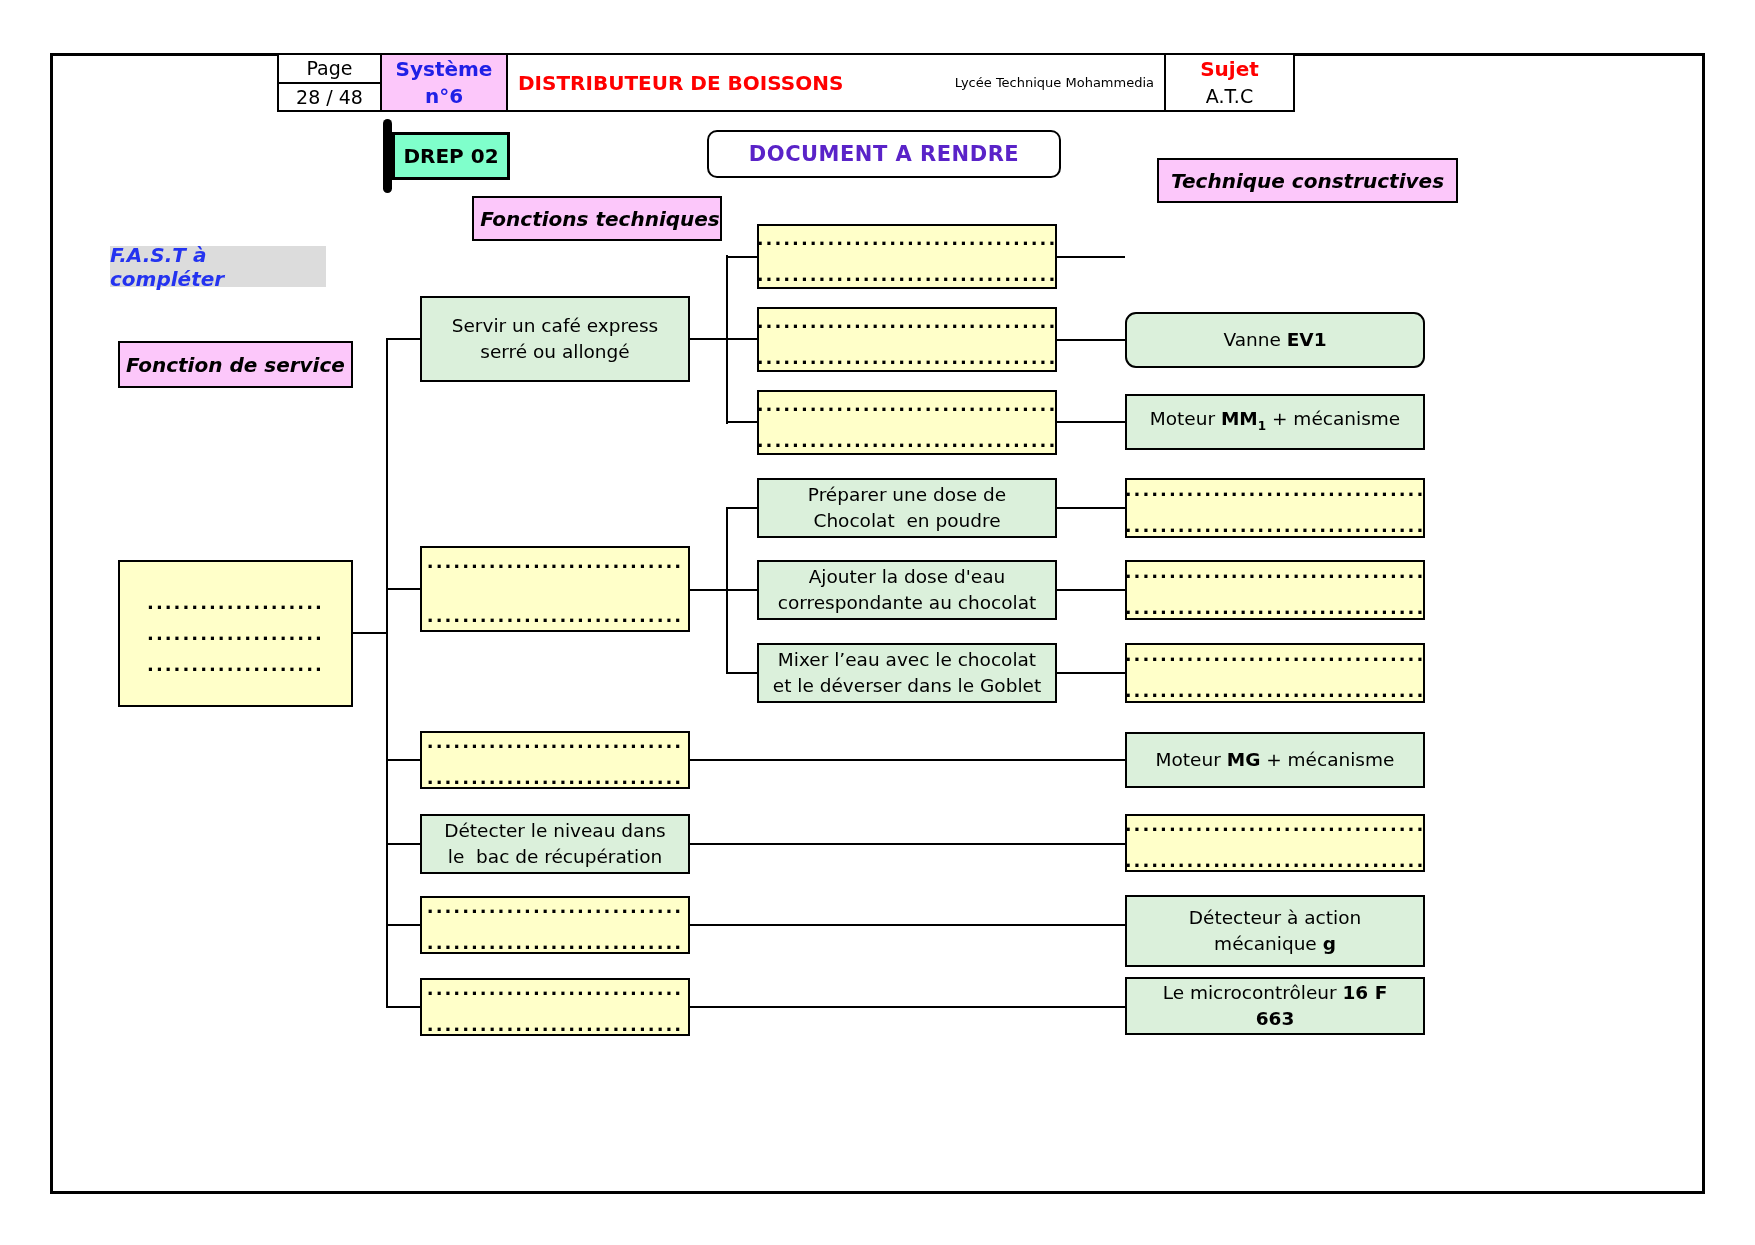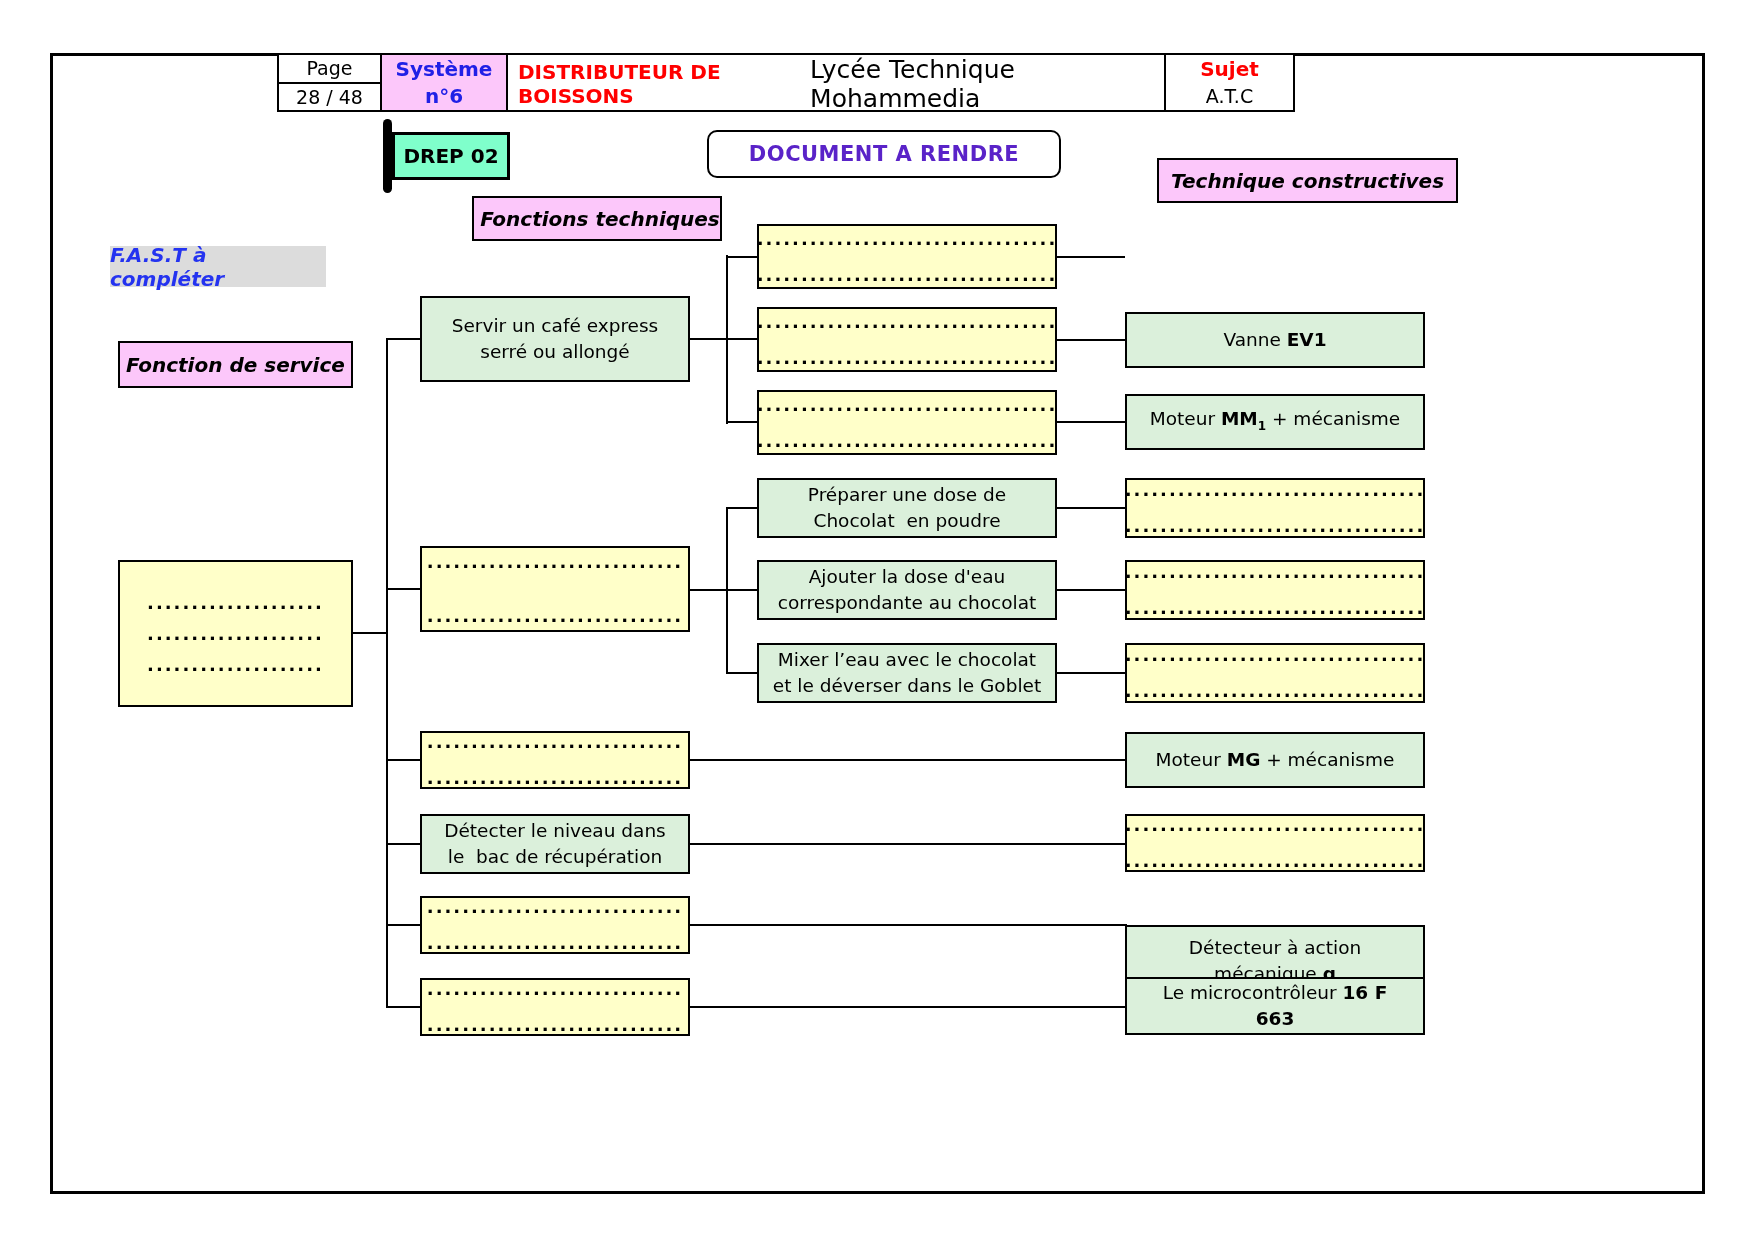--- a/index.html
+++ b/index.html
@@ -11,21 +11,21 @@
                 border: 3px solid #000; }
 
   
   .hcell { position: absolute; border: 2px solid #000; background: #fff; }
   .hc-rows { display: flex; flex-direction: column; height: 100%; }
   .hc-row { flex: 1; display: flex; align-items: center; justify-content: center; font-size: 19px; }
   .hc-row.split { justify-content: space-between; padding: 0 10px; }
   .divided { border-bottom: 2px solid #000; }
   .sysname { color: var(--blue); font-weight: bold; font-size: 20px; line-height: 26px; }
   .redbold { color: var(--red); font-weight: bold; font-size: 20px; }
-  .plain { font-size: 25px; }
+  .plain { font-size: 13px; }
 
   
   .box { position: absolute; border: 2px solid #000; display: flex; flex-direction: column;
          align-items: center; justify-content: center; text-align: center; }
   .yellow { background: var(--yellow); }
   .green  { background: var(--green); }
   .pinkbox { background: var(--pink); font-weight: bold; font-style: italic; font-size: 20px; }
   .bl { white-space: pre; font-size: 18.5px; line-height: 26px; }
   .dotline { white-space: pre; font-weight: bold; font-size: 18px; letter-spacing: 2px; line-height: 26px; }
   .gap-norm { row-gap: 10px; }
@@ -143,21 +143,21 @@
   </div>
   <div class="box green" style="left:757px;top:643px;width:300px;height:60px;">
     <span class="bl">Mixer l’eau avec le chocolat</span>
     <span class="bl">et le déverser dans le Goblet</span>
   </div>
   <div class="box green" style="left:757px;top:560px;width:300px;height:60px;">
     <span class="bl">Ajouter la dose d'eau</span>
     <span class="bl">correspondante au chocolat</span>
   </div>
 
-  <div class="box green" style="left:1125px;top:312px;width:300px;height:56px;">
+  <div class="box green" style="left:1125px;top:312px;width:300px;height:56px;border-radius:11px;">
     <span class="bl"><span>Vanne </span><span class="bld">EV1</span></span>
   </div>
   <div class="box green" style="left:1125px;top:394px;width:300px;height:56px;">
     <span class="bl"><span>Moteur </span><span class="bld">MM</span><sub class="sb">1</sub><span> + mécanisme</span></span>
   </div>
   <div class="box yellow gap-norm" style="left:1125px;top:478px;width:300px;height:60px;">
     <span class="dotline">..................................</span>
     <span class="dotline">..................................</span>
   </div>
   <div class="box yellow gap-norm" style="left:1125px;top:560px;width:300px;height:60px;">
@@ -168,21 +168,21 @@
     <span class="dotline">..................................</span>
     <span class="dotline">..................................</span>
   </div>
   <div class="box green" style="left:1125px;top:732px;width:300px;height:56px;">
     <span class="bl"><span>Moteur </span><span class="bld">MG</span><span> + mécanisme</span></span>
   </div>
   <div class="box yellow gap-norm" style="left:1125px;top:814px;width:300px;height:58px;">
     <span class="dotline">..................................</span>
     <span class="dotline">..................................</span>
   </div>
-  <div class="box green" style="left:1125px;top:925px;width:300px;height:72px;">
+  <div class="box green" style="left:1125px;top:895px;width:300px;height:72px;">
     <span class="bl">Détecteur à action</span>
     <span class="bl"><span>mécanique </span><span class="bld">g</span></span>
   </div>
   <div class="box green" style="left:1125px;top:977px;width:300px;height:58px;">
     <span class="bl"><span>Le microcontrôleur </span><span class="bld">16 F</span></span>
     <span class="bl bld">663</span>
   </div>
 
   <div class="vl" style="left:386px;top:338px;height:670px;"></div>
   <div class="hl" style="left:351px;top:632px;width:37px;"></div>

